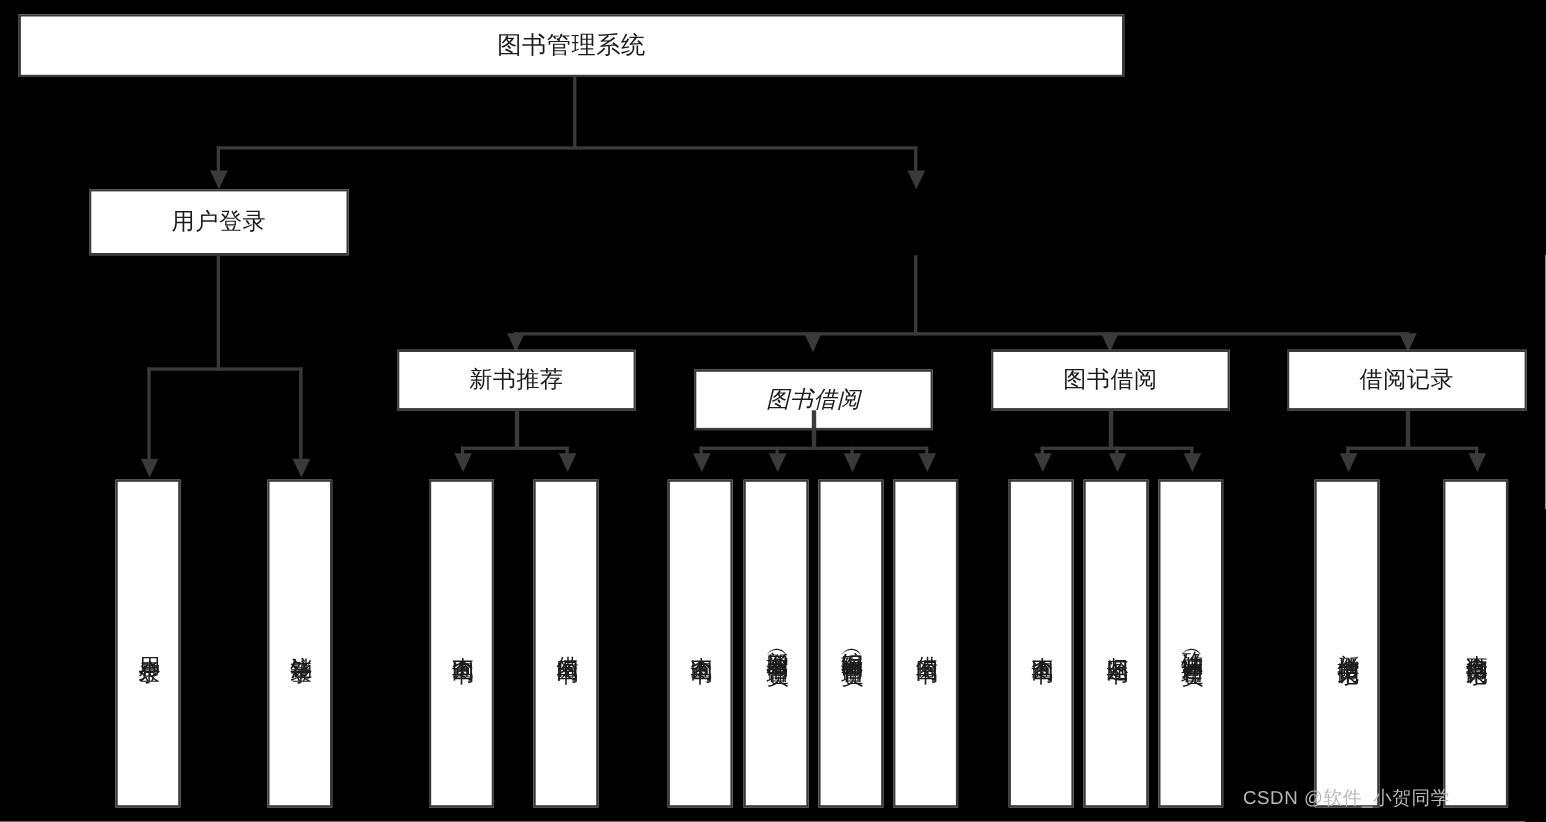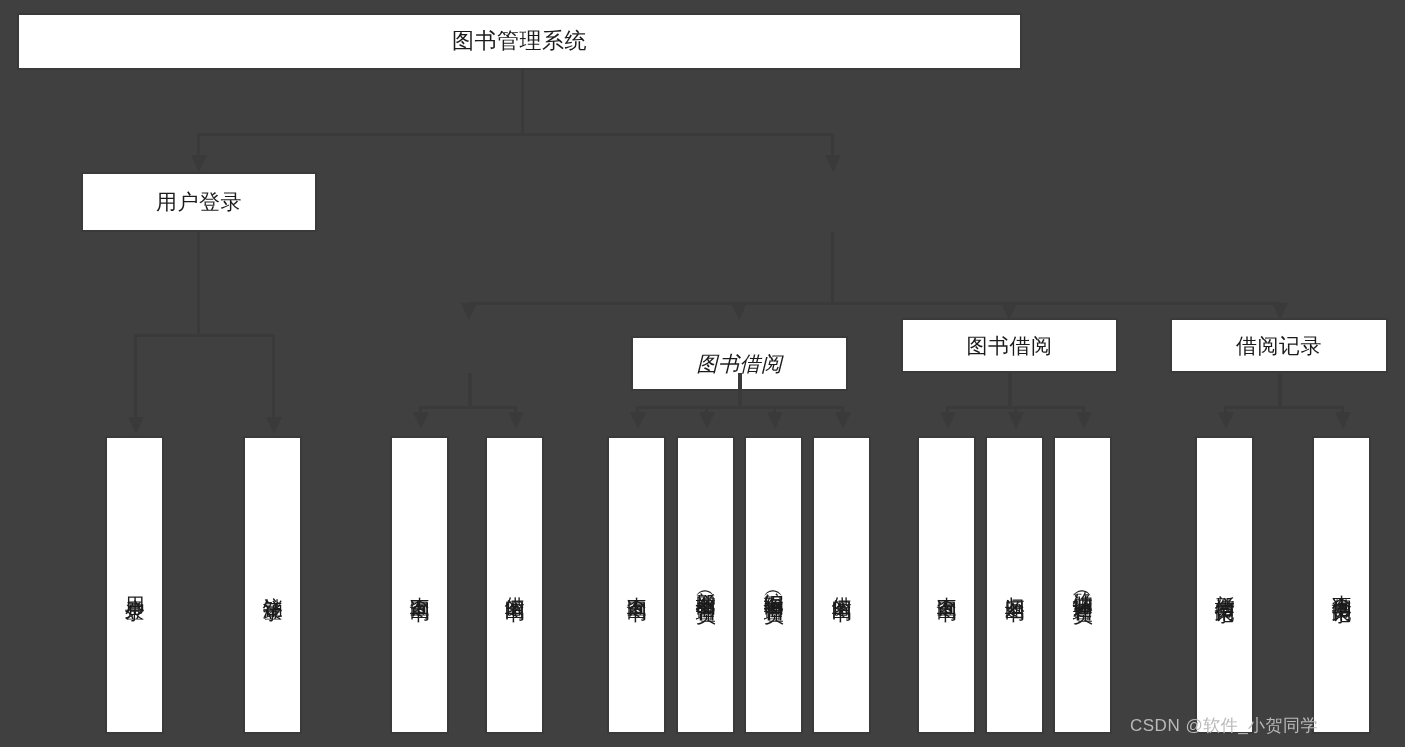--- a/index.html
+++ b/index.html
@@ -8,21 +8,21 @@
     background: #ffffff;
   }
   body {
     font-family: "Liberation Sans", "DejaVu Sans", sans-serif;
     color: #1a1a1a;
   }
   #canvas {
     position: relative;
     width: 1405px;
     height: 747px;
-    background: #404040;
+    background: #000000;
     overflow: hidden;
   }
   .node {
     position: absolute;
     box-sizing: border-box;
     border: 2.5px solid #3a3a3a;
     background: #ffffff;
     display: flex;
     align-items: center;
     justify-content: center;
@@ -102,20 +102,23 @@
   <div class="edge h" style="left:467px; top:302px; width:814px;"></div>
   <div class="edge v" style="left:467px; top:302px; height:10px;"></div>
   <div class="arrow" style="left:461px; top:303px;"></div>
   <div class="edge v" style="left:737px; top:302px; height:10px;"></div>
   <div class="arrow" style="left:731px; top:303px;"></div>
   <div class="edge v" style="left:1007px; top:302px; height:10px;"></div>
   <div class="arrow" style="left:1001px; top:303px;"></div>
   <div class="edge v" style="left:1278px; top:302px; height:10px;"></div>
   <div class="arrow" style="left:1272px; top:303px;"></div>
 
+  <div class="node" style="left:361px; top:318px; width:217px; height:55px;">
+    <span class="label">新书推荐</span>
+  </div>
   <div class="node" style="left:631px; top:336px; width:217px; height:55px;font-style:italic;">
     <span class="label">图书借阅</span>
   </div>
   <div class="node" style="left:901px; top:318px; width:217px; height:55px;">
     <span class="label">图书借阅</span>
   </div>
   <div class="node" style="left:1170px; top:318px; width:218px; height:55px;justify-content:center;">
     <span class="label">借阅记录</span>
   </div>
 

